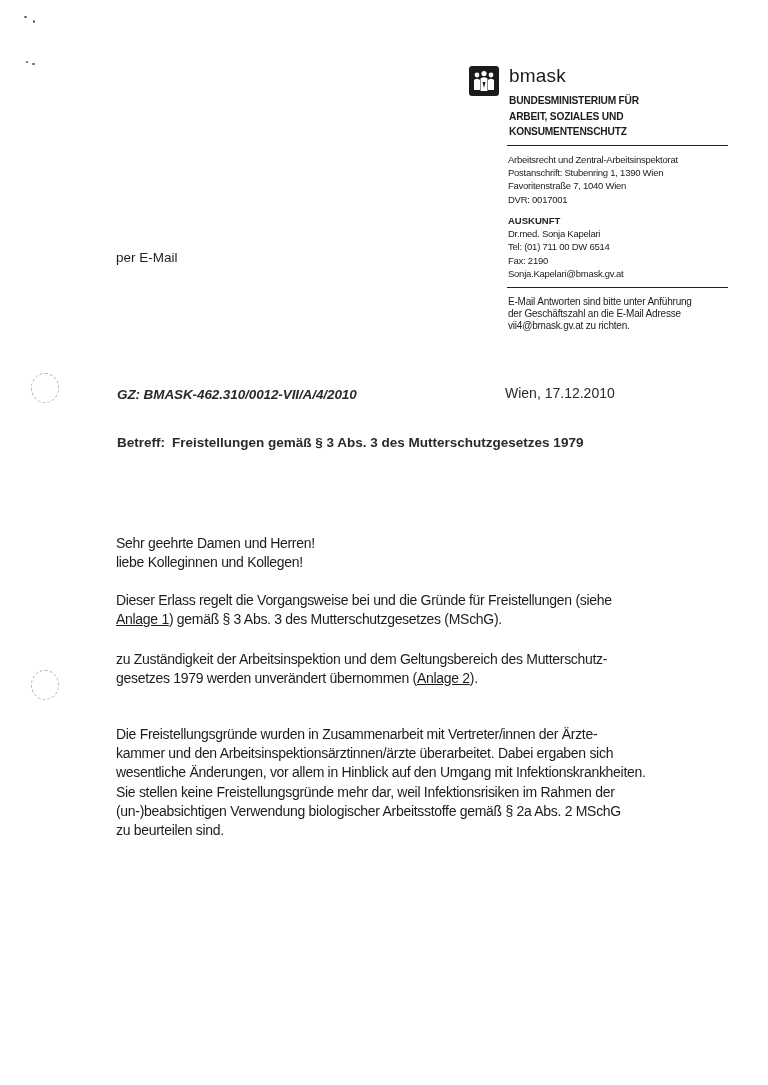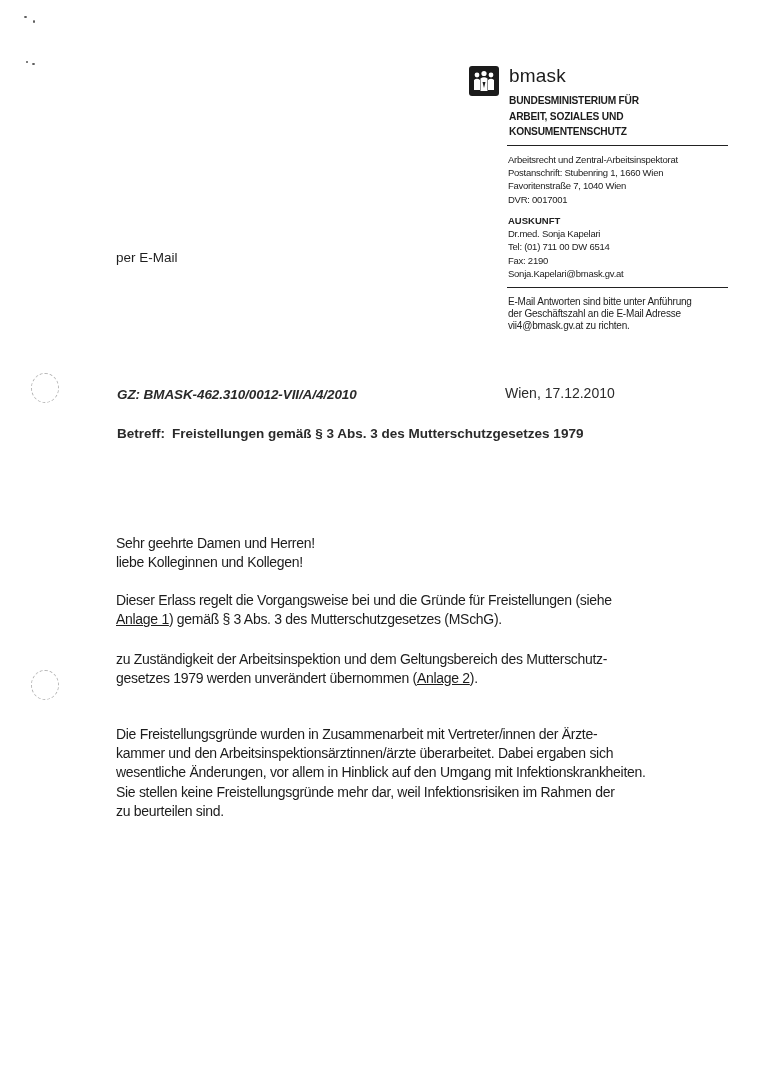--- a/index.html
+++ b/index.html
@@ -96,21 +96,21 @@
       font-style: italic;
     }
     .date {
       position: absolute;
       left: 505px; top: 385px;
       font-size: 14px;
       color: #2a2a2a;
     }
     .subject {
       position: absolute;
-      left: 117px; top: 426px;
+      left: 117px; top: 435px;
       font-size: 13.5px;
       font-weight: bold;
       color: #2a2a2a;
       white-space: nowrap;
     }
     .subject .label { margin-right: 7px; }
     .para {
       position: absolute;
       left: 116px;
       width: 580px;
@@ -148,21 +148,21 @@
   <div class="brand">bmask</div>
   <div class="ministry">
     <div>BUNDESMINISTERIUM FÜR</div>
     <div>ARBEIT, SOZIALES UND</div>
     <div>KONSUMENTENSCHUTZ</div>
   </div>
   <div class="rule" style="top:145px;"></div>
 
   <div class="info" style="top:153px;">
     <div>Arbeitsrecht und Zentral-Arbeitsinspektorat</div>
-    <div>Postanschrift: Stubenring 1, 1660 Wien</div>
+    <div>Postanschrift: Stubenring 1, 1390 Wien</div>
     <div>Favoritenstraße 7, 1040 Wien</div>
     <div>DVR: 0017001</div>
   </div>
   <div class="info" style="top:214px;">
     <div class="bold">AUSKUNFT</div>
     <div>Dr.med. Sonja Kapelari</div>
     <div>Tel: (01) 711 00 DW 6514</div>
     <div>Fax: 2190</div>
     <div class="link" style="text-decoration:none;">Sonja.Kapelari@bmask.gv.at</div>
   </div>
@@ -197,14 +197,15 @@
 <div class="para" style="top:615px;">
   <div>zu Zuständigkeit der Arbeitsinspektion und dem Geltungsbereich des Mutterschutz-</div>
   <div><span>gesetzes 1979 werden unverändert übernommen (</span><span class="link">Anlage 2</span><span>).</span></div>
 </div>
 
 <div class="para" style="top:690px;">
   <div>Die Freistellungsgründe wurden in Zusammenarbeit mit Vertreter/innen der Ärzte-</div>
   <div>kammer und den Arbeitsinspektionsärztinnen/ärzte überarbeitet. Dabei ergaben sich</div>
   <div>wesentliche Änderungen, vor allem in Hinblick auf den Umgang mit Infektionskrankheiten.</div>
   <div>Sie stellen keine Freistellungsgründe mehr dar, weil Infektionsrisiken im Rahmen der</div>
+  <div>(un-)beabsichtigen Verwendung biologischer Arbeitsstoffe gemäß § 2a Abs. 2 MSchG</div>
   <div>zu beurteilen sind.</div>
 </div>
 
 </body></html>

